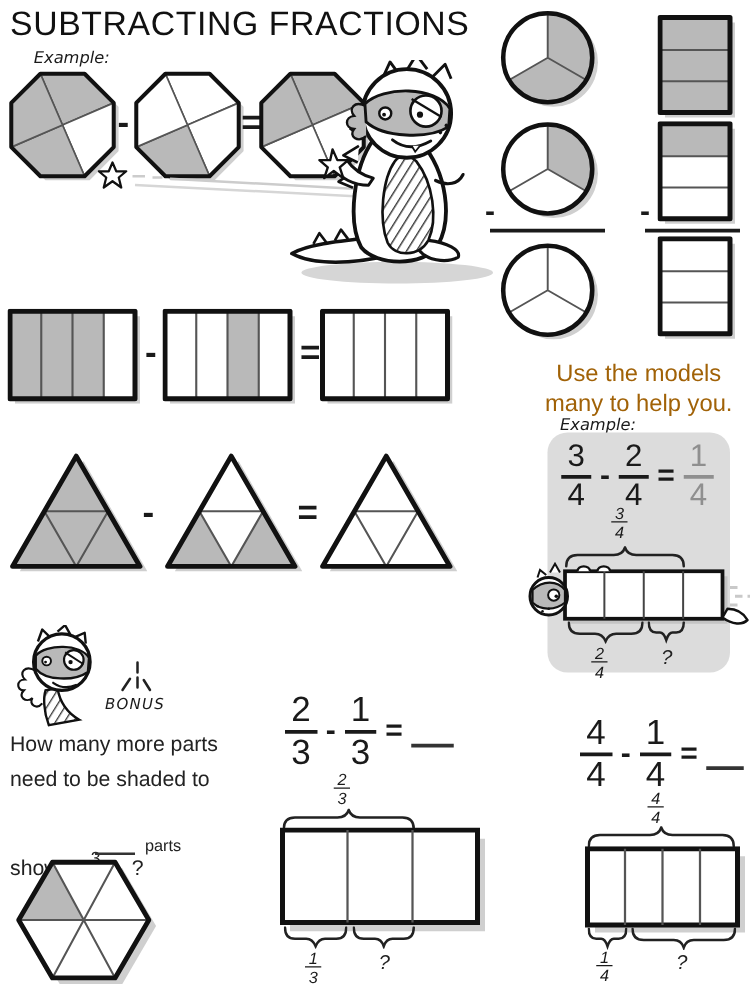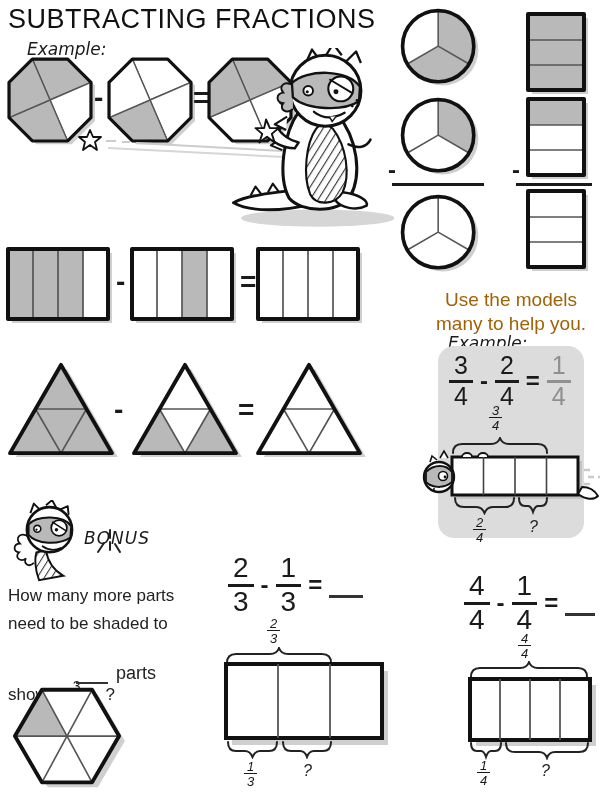--- a/index.html
+++ b/index.html
@@ -1,21 +1,21 @@
 <!DOCTYPE html>
 <html><head>
 <meta charset="utf-8">
 <style>
   html,body{margin:0;padding:0;background:#fff;}
   .page{position:relative;width:600px;height:793px;background:#fff;overflow:hidden;
         font-family:"Liberation Sans",sans-serif;color:#1a1a1a;}
   .abs{position:absolute;}
   .title{font-size:27px;font-weight:400;letter-spacing:.5px;color:#111;}
   .hand{font-style:italic;font-family:"DejaVu Sans",sans-serif;}
-  .small-label{font-size:17px;}
+  .small-label{font-size:13px;}
   .op{font-weight:700;font-size:28px;line-height:1;}
   .op.sm{font-size:24px;}
   .helptext{font-size:19px;text-align:center;line-height:1.25;color:#a16207;}
   .bodytext{font-size:17px;color:#222;}
   .frac{display:inline-flex;flex-direction:column;align-items:center;line-height:1.02;}
   .frac .fn{border-bottom:3px solid currentColor;padding:0 5px 1px;}
   .frac .fd{padding-top:1px;}
   .frac.big{font-size:25px;}
   .frac.huge{font-size:28px;}
   .frac.tiny{font-size:13px;font-style:italic;}
@@ -273,34 +273,34 @@
     <circle cx="61" cy="32" r="9" fill="#fff" stroke="#111" stroke-width="2"></circle>
     <path d="M53,25 l17,11" stroke="#111" stroke-width="1.8"></path>
     <circle cx="58" cy="34" r="2" fill="#111"></circle>
     <circle cx="36" cy="33" r="4" fill="#fff" stroke="#111" stroke-width="1.8"></circle>
     <circle cx="35" cy="34" r="1.3" fill="#111"></circle>
     <path d="M42,53 q10,7 21,2" fill="none" stroke="#111" stroke-width="2" stroke-linecap="round"></path>
   </svg>
   <svg class="abs" style="left:92px;top:524px;" width="36" height="36" viewBox="0 0 36 36">
     <path d="M6,28 L12,19 M18,26 v-8 M18,14 v-8 M28,28 L23,20" stroke="#222" stroke-width="2" stroke-linecap="round" fill="none"></path>
   </svg>
-  <div class="abs hand" style="left:84px;top:528px;font-size:17px;letter-spacing:1px;">BONUS</div>
+  <div class="abs hand" style="left:84px;top:556px;font-size:12px;letter-spacing:1px;">BONUS</div>
   <div class="abs bodytext" style="left:8px;top:614px;">need to be shaded to</div>
   <div class="abs bodytext" style="left:8px;top:586px;">How many more parts</div>
   <div class="abs bodytext" style="left:8px;top:679px;display:flex;align-items:center;gap:22px;">
     <span>show</span>
     <span class="frac bonus-f">
         <span class="fn">3</span>
         <span class="fd">6</span>
       </span>
     <span>?</span>
   </div>
   <div class="abs" style="left:76px;top:660px;display:flex;align-items:flex-end;gap:8px;">
     <span class="blank" style="width:32px;border-bottom-width:2.5px;"></span>
-    <span class="bodytext" style="font-size:18px;">parts</span>
+    <span class="bodytext" style="font-size:13px;">parts</span>
   </div>
   <svg class="abs" style="left:8px;top:684px;" width="118" height="108" viewBox="0 0 120 112">
     <polygon points="12,59 40,11 92,11 120,59 92,107 40,107" fill="#cfcfcf"></polygon>
     <polygon points="6,54 34,6 86,6 114,54 86,102 34,102" fill="#fff"></polygon>
     <polygon points="6,54 34,6 60,54" fill="#b9b9b9"></polygon>
     <path d="M60,54 L6,54 M60,54 L34,6 M60,54 L86,6 M60,54 L114,54 M60,54 L86,102 M60,54 L34,102" class="inner" fill="none"></path>
     <polygon points="6,54 34,6 86,6 114,54 86,102 34,102" class="shape-stroke"></polygon>
   </svg>
 
   <div class="abs eqrow" style="left:228px;top:554px;">

